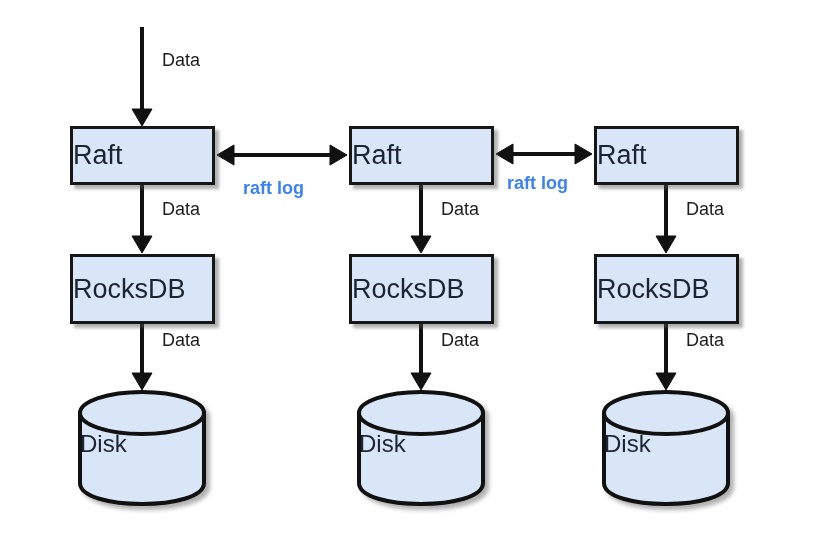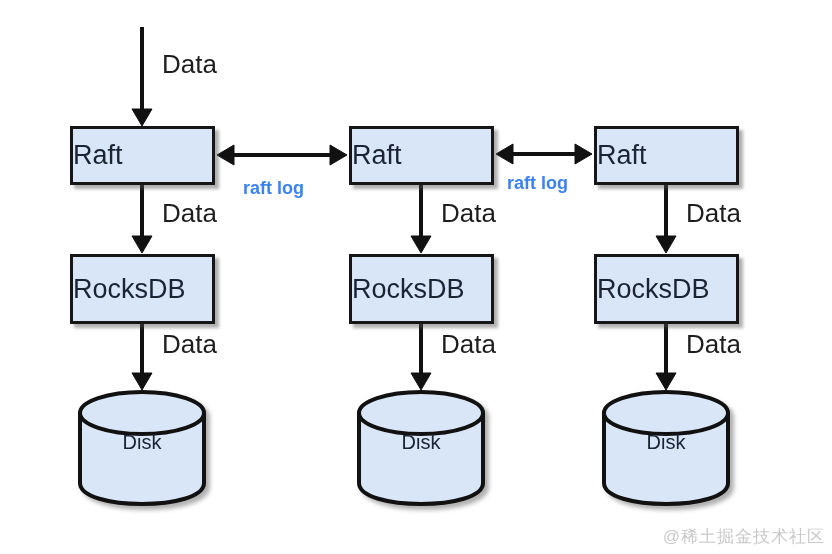--- a/index.html
+++ b/index.html
@@ -31,38 +31,38 @@
     display:flex;
     align-items:center;
     justify-content:flex-start;
     font-size:27px;
     color:#1a2433;
   }
   .node.raft{width:145px;height:59px;top:126px;}
   .node.rocksdb{width:145px;height:70px;top:254px;}
   .edge-label{
     position:absolute;
-    font-size:26px;
+    font-size:18px;
     line-height:1;
     color:#1d1d1d;
     white-space:nowrap;
   }
   .raftlog-label{
     position:absolute;
     font-size:18px;
     line-height:1;
     color:#3b82f6;
     white-space:nowrap;
     font-weight:bold;
   }
   .disk-label{
     position:absolute;
     width:124px;
-    text-align:center;
-    font-size:20px;
+    text-align:left;
+    font-size:24px;
     line-height:1;
     color:#1a2433;
   }
   .watermark{
     position:absolute;
     right:7px;
     top:527px;
     font-size:17px;
     line-height:1.2;
     color:#c9c9c9;
@@ -168,15 +168,14 @@
 
   <div class="edge-label" style="left:441px;top:200px;">Data</div>
   <div class="edge-label" style="left:441px;top:331px;">Data</div>
 
   <div class="edge-label" style="left:686px;top:200px;">Data</div>
   <div class="edge-label" style="left:686px;top:331px;">Data</div>
 
   <div class="raftlog-label" style="left:243px;top:179px;">raft log</div>
   <div class="raftlog-label" style="left:507px;top:174px;">raft log</div>
 
-  <div class="watermark">@稀土掘金技术社区</div>
 
 </div>
 
 </body></html>

